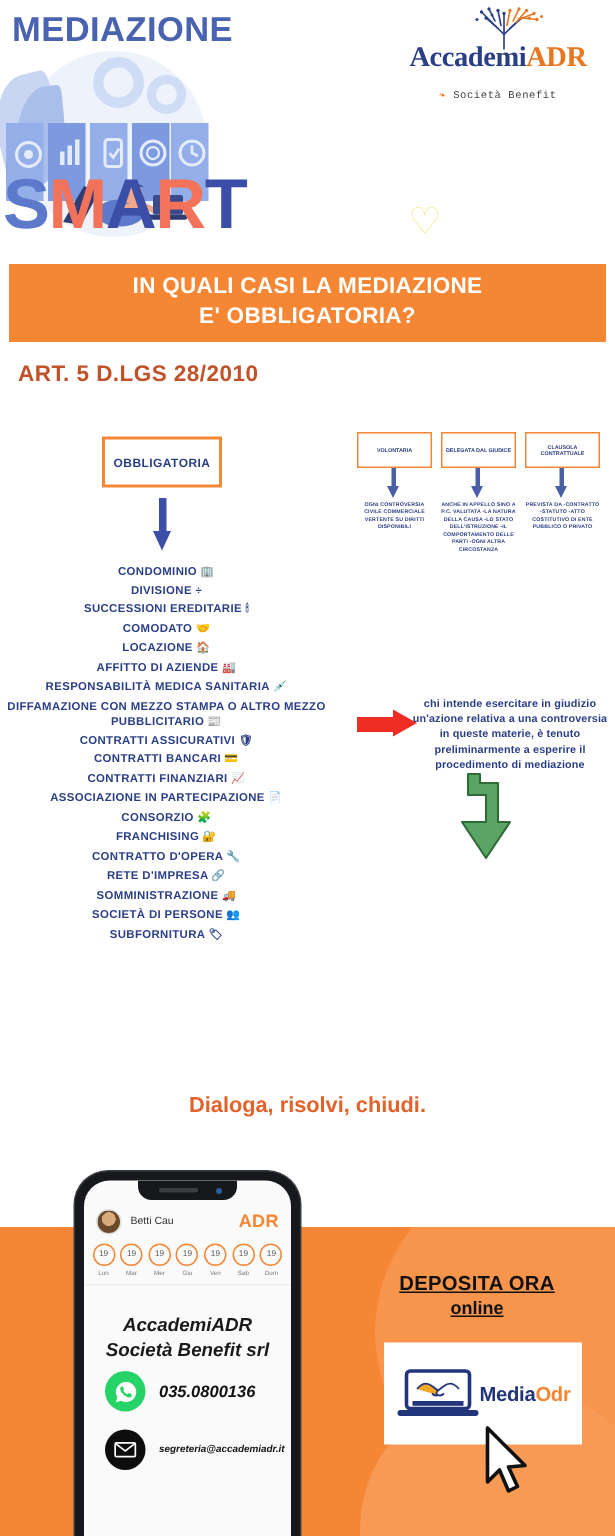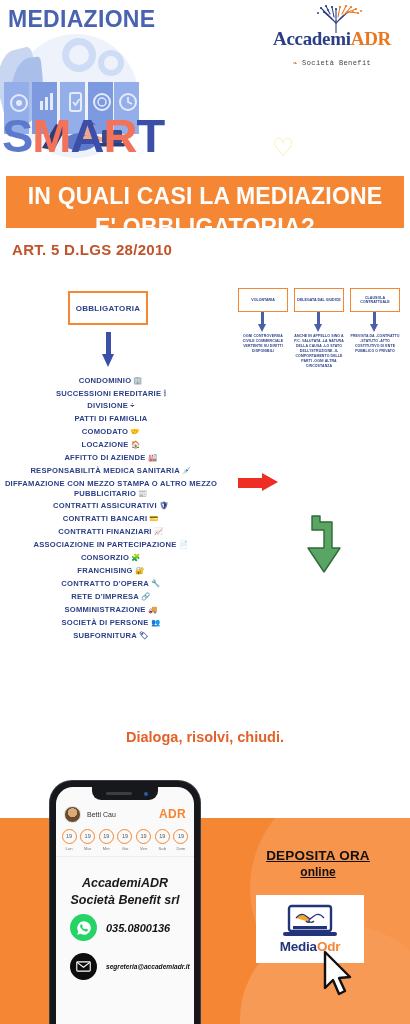--- a/index.html
+++ b/index.html
@@ -92,21 +92,21 @@
   }
   .heart-wm {
     position:absolute; left:272px; top:133px;
     font-size:25px; color:#f4f0a8; z-index:0;
   }
 
   
   .banner {
     position:absolute; left:6px; top:176px; width:398px; height:52px;
     background:#f58634; color:#fff; text-align:center;
-    font-size:23px; font-weight:bold; line-height:1.35;
+    font-size:15px; font-weight:bold; line-height:1.35;
     padding-top:5px; letter-spacing:.2px;
   }
   .artline {
     position:absolute; left:12px; top:241px;
     font-size:15px; font-weight:bold; color:#c0532a; letter-spacing:.3px;
   }
 
   
   .diagram { position:absolute; left:0; top:286px; width:410px; height:430px; }
 
@@ -288,23 +288,23 @@
   }
   .deposita .d1 {
     font-size:13.5px; font-weight:bold; color:#111;
     text-decoration:underline; letter-spacing:.2px;
   }
   .deposita .d2 {
     font-size:12px; font-weight:bold; color:#111;
     text-decoration:underline; margin-top:2px;
   }
   .mediaodr-card {
-    position:absolute; left:256px; top:895px; width:108px; height:68px;
+    position:absolute; left:256px; top:895px; width:132px; height:68px;
     background:#fff; z-index:6;
-    display:flex; flex-direction:column; align-items:center; justify-content:center;
+    display:flex; align-items:center; justify-content:center;
   }
   .mediaodr-card .logo-lap { width:56px; height:34px; }
   .mediaodr-card .mo {
     font-size:13.5px; font-weight:bold; margin-top:1px; letter-spacing:-.2px;
   }
   .mediaodr-card .mo .a { color:#23357a; }
   .mediaodr-card .mo .b { color:#f58634; }
 
   .cursor { position:absolute; left:322px; top:950px; width:34px; height:48px; z-index:8; }
 </style>
@@ -412,23 +412,22 @@
 
   <div class="obbl-box">OBBLIGATORIA</div>
 
   <div class="big-arrow">
     <div class="shaft"></div>
     <div class="head"></div>
   </div>
 
   <div class="cases" id="cases-list">
       <div class="case-item"><span>CONDOMINIO</span> <span class="emj">🏢</span></div>
+      <div class="case-item"><span>DIVISIONE</span> <span class="emj">÷</span></div>
       <div class="case-item"><span>SUCCESSIONI EREDITARIE</span> <span class="emj">🕯</span></div>
-      <div class="case-item"><span>DIVISIONE</span> <span class="emj">÷</span></div>
-      <div class="case-item"><span>PATTI DI FAMIGLIA</span></div>
       <div class="case-item"><span>COMODATO</span> <span class="emj">🤝</span></div>
       <div class="case-item"><span>LOCAZIONE</span> <span class="emj">🏠</span></div>
       <div class="case-item"><span>AFFITTO DI AZIENDE</span> <span class="emj">🏭</span></div>
       <div class="case-item"><span>RESPONSABILITÀ MEDICA SANITARIA</span> <span class="emj">💉</span></div>
       <div class="case-item"><span>DIFFAMAZIONE CON MEZZO STAMPA O ALTRO MEZZO PUBBLICITARIO</span> <span class="emj">📰</span></div>
       <div class="case-item"><span>CONTRATTI ASSICURATIVI</span> <span class="emj">🛡</span></div>
       <div class="case-item"><span>CONTRATTI BANCARI</span> <span class="emj">💳</span></div>
       <div class="case-item"><span>CONTRATTI FINANZIARI</span> <span class="emj">📈</span></div>
       <div class="case-item"><span>ASSOCIAZIONE IN PARTECIPAZIONE</span> <span class="emj">📄</span></div>
       <div class="case-item"><span>CONSORZIO</span> <span class="emj">🧩</span></div>
@@ -471,20 +470,21 @@
         </div>
         <div class="mtxt">PREVISTA DA -CONTRATTO -STATUTO -ATTO COSTITUTIVO DI ENTE PUBBLICO O PRIVATO</div>
       </div>
     </div>
 
   <div class="red-arrow">
     <div class="rbody"></div>
     <div class="rhead"></div>
   </div>
 
+  <div class="para-right">chi intende esercitare in giudizio un'azione relativa a una controversia in queste materie, è tenuto preliminarmente a esperire il procedimento di mediazione</div>
 
   <svg class="green-arrow" viewBox="0 0 44 62">
     <path d="M10 2 L10 16 L22 16 L22 34 L6 34 L22 58 L38 34 L30 34 L30 8 L18 8 L18 2 Z" fill="#5aa563" stroke="#2f6b37" stroke-width="1.4" stroke-linejoin="round"></path>
   </svg>
 
 </div>
 
 <div class="tagline">
   <div>Dialoga, risolvi, chiudi.</div>
 </div>

